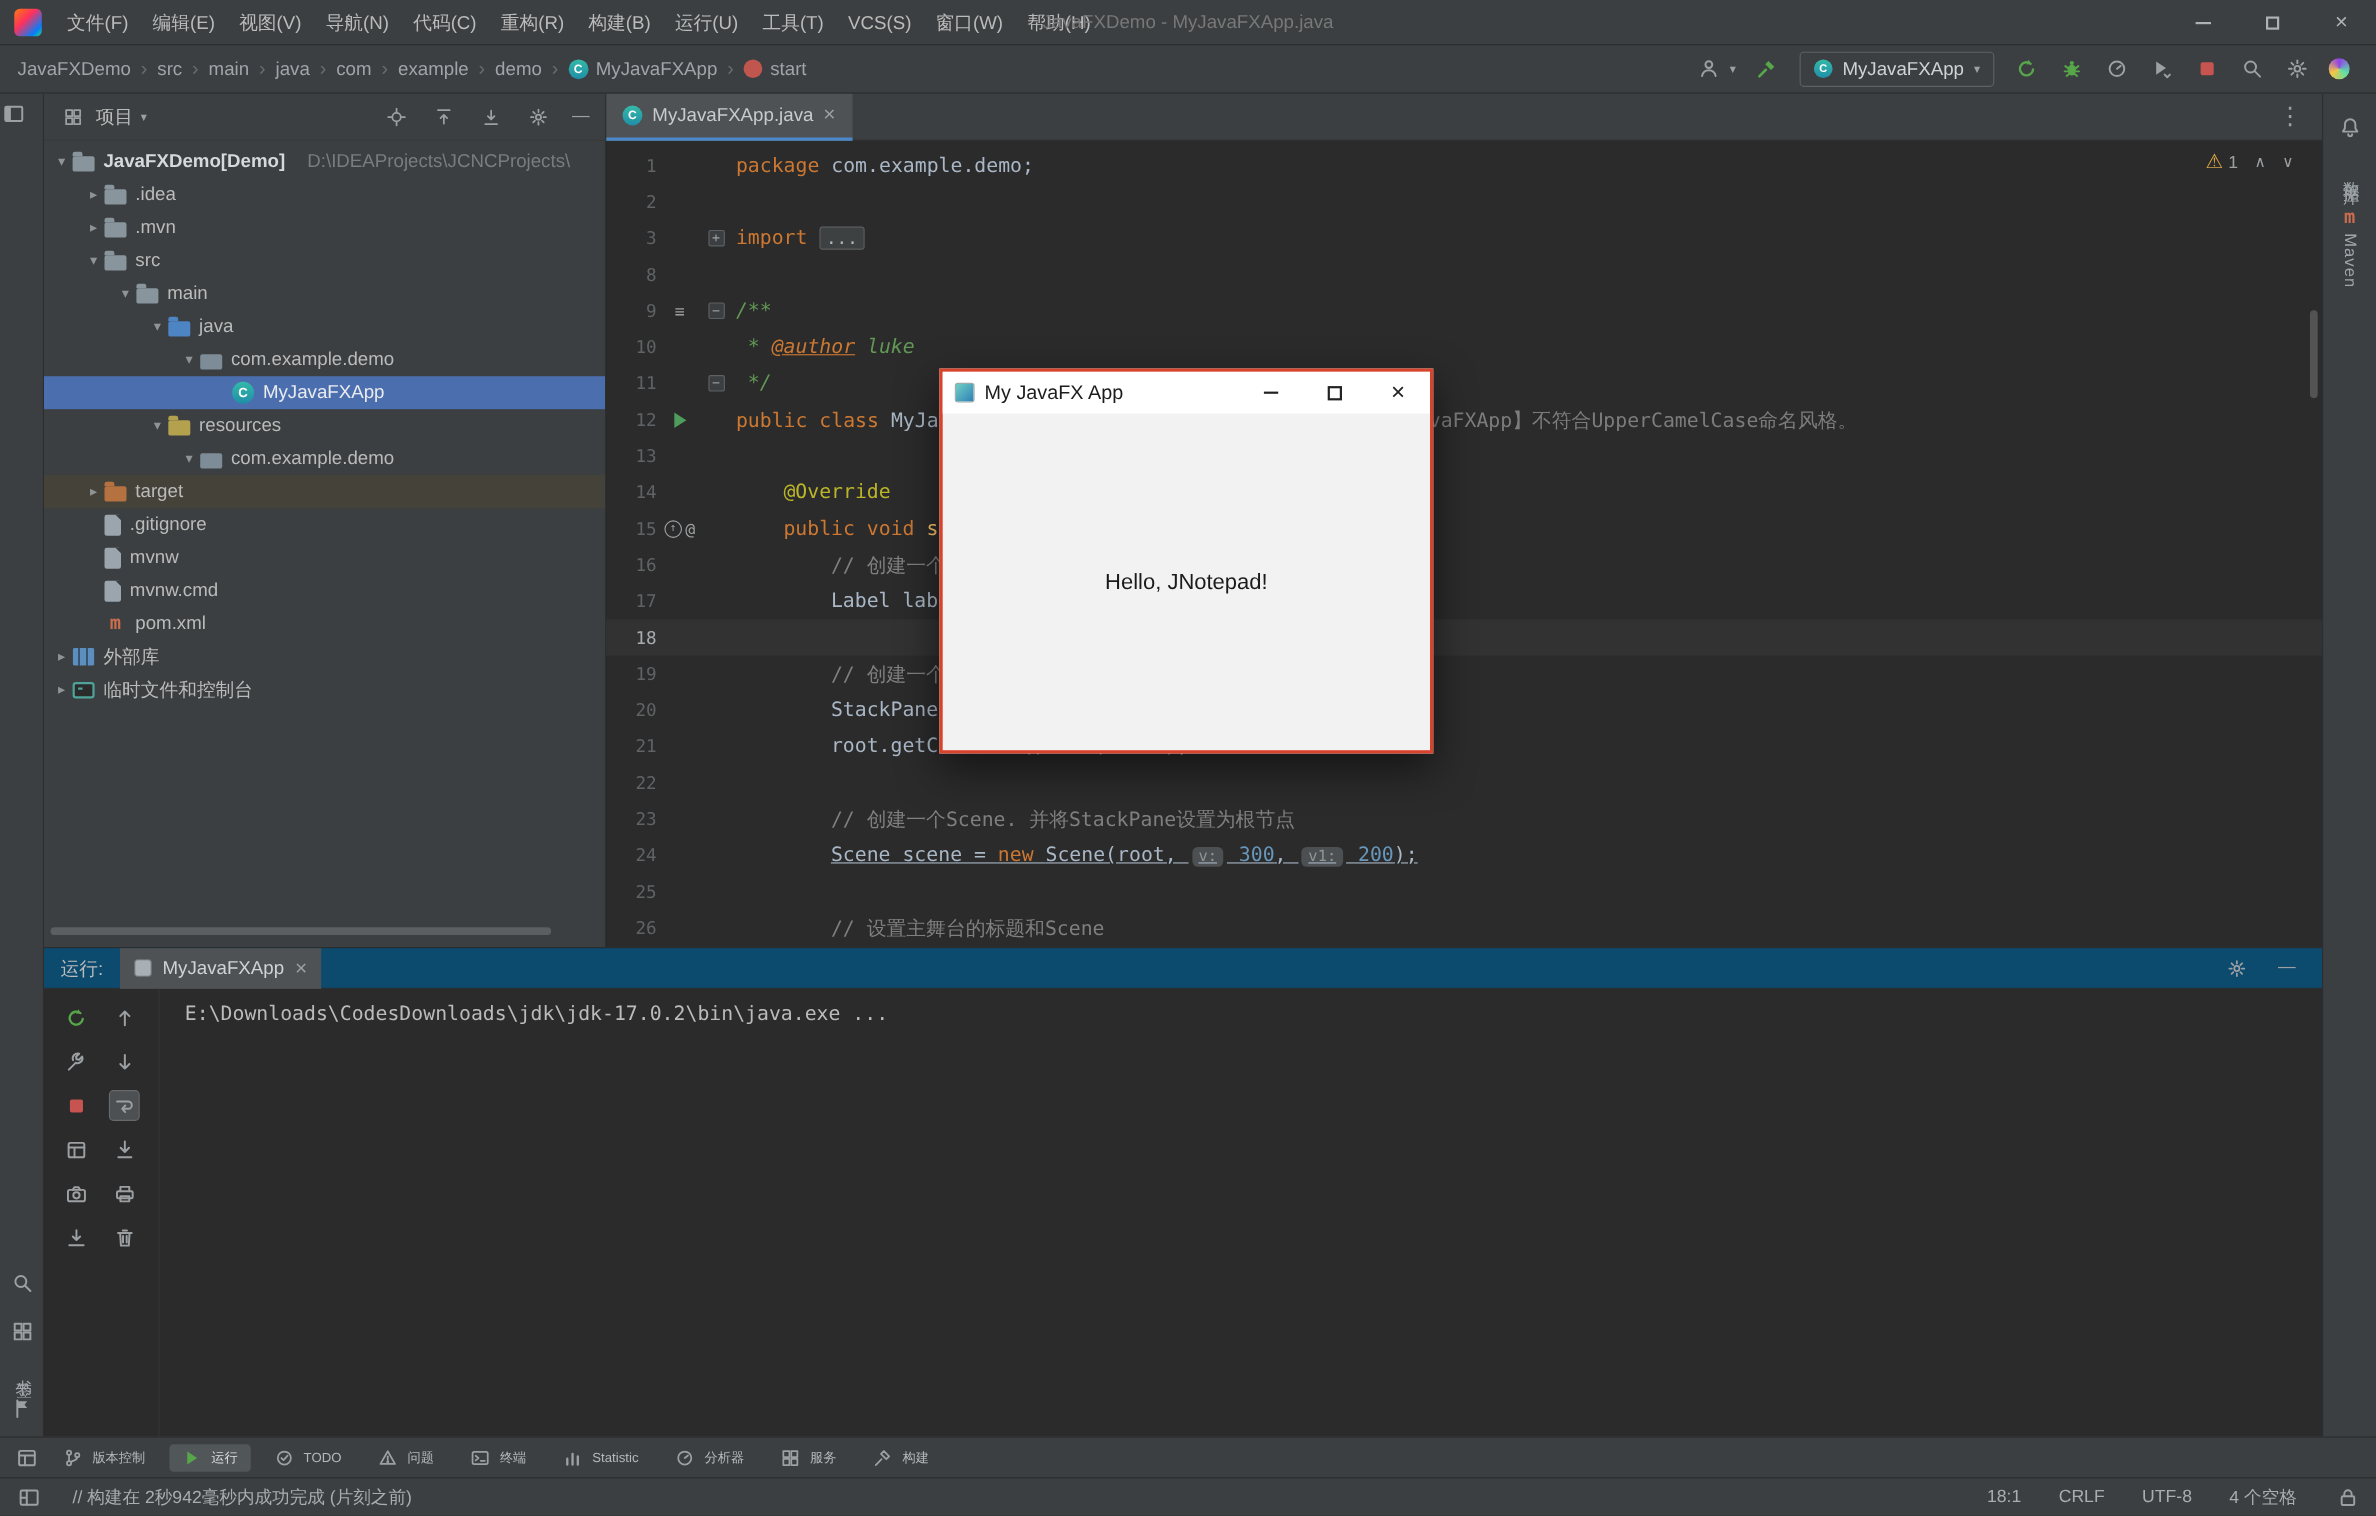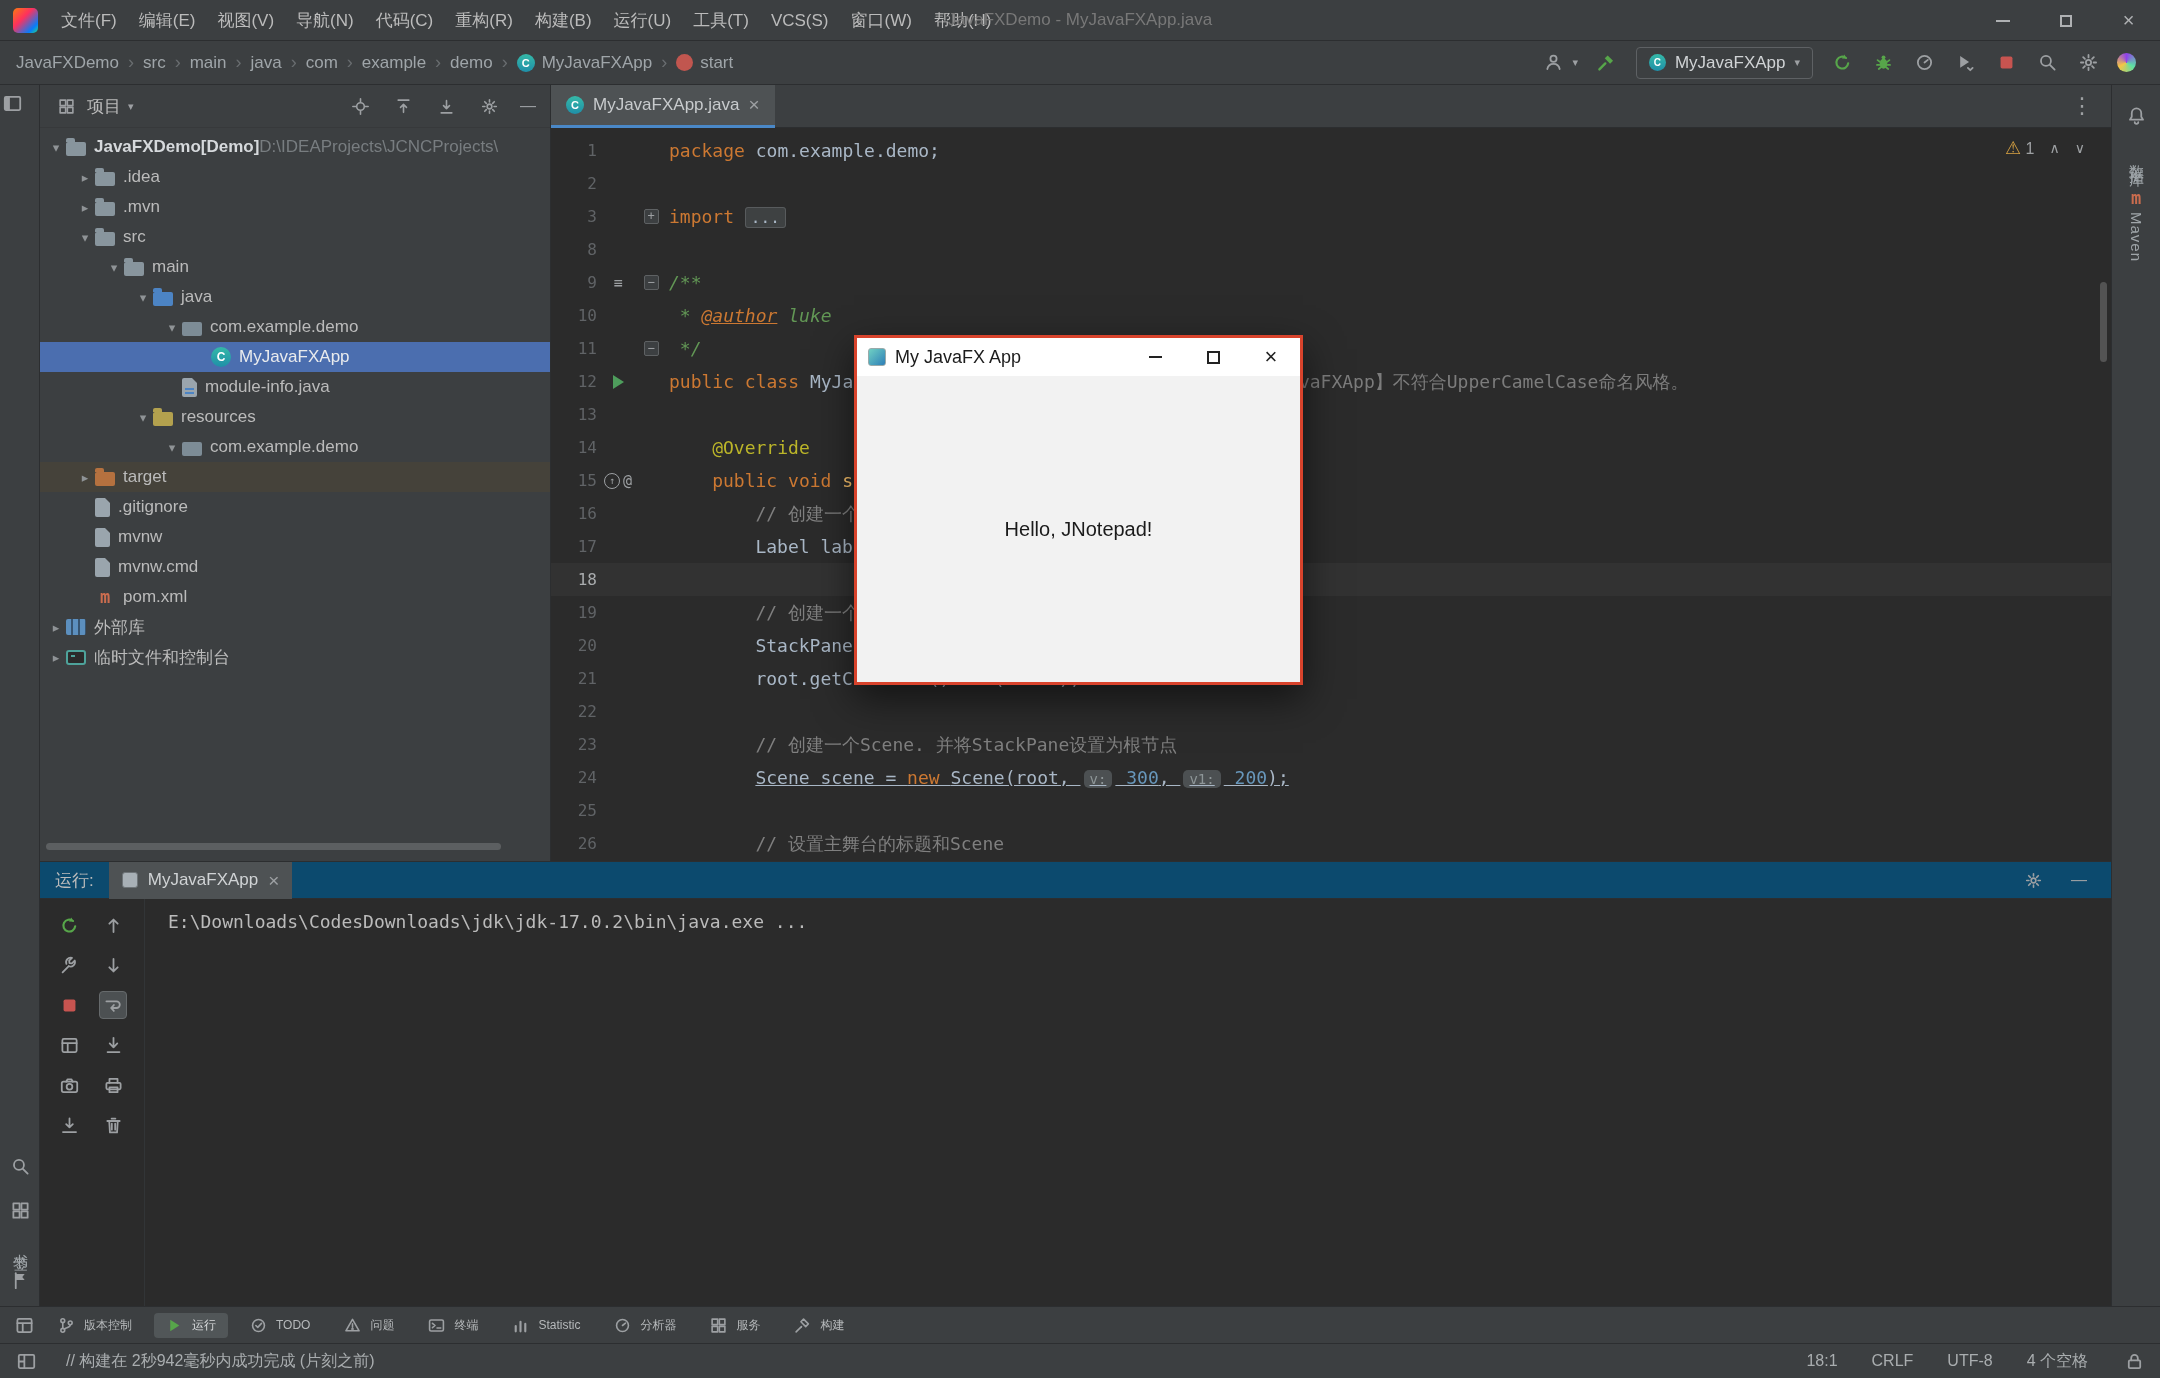--- a/index.html
+++ b/index.html
@@ -57,21 +57,21 @@
 .ph-right{margin-left:auto;display:flex;align-items:center;gap:19px;color:#9DA0A3}
 .ph-min{font-size:16px;color:#9DA0A3}
 #tree{padding-top:4px}
 .tree-row{height:30px;display:flex;align-items:center;font-size:17px;color:#BBBBBB;white-space:nowrap;cursor:default}
 .tree-row.sel{background:#4B6EAF;color:#E9EBED}
 .tree-row.hov{background:#45423A}
 .chev{width:20px;flex:none;color:#8F9396;font-size:13px;text-align:center}
 .ti{flex:none;margin-right:8px;display:inline-flex;align-items:center;justify-content:center}
 .tlabel{flex:none}
 .t-bold{font-weight:bold;color:#D6D9DC}
-.t-path{color:#787D80;margin-left:0}
+.t-path{color:#787D80;margin-left:20px}
 #tree-hscroll{position:absolute;left:6px;top:758px;width:455px;height:7px;border-radius:4px;background:rgba(255,255,255,.17)}
 
 
 .ic-folder,.ic-folder-src,.ic-folder-res,.ic-folder-ex{width:20px;height:14px;background:#88959D;border-radius:2px;position:relative;top:2px}
 .ic-folder::before,.ic-folder-src::before,.ic-folder-res::before,.ic-folder-ex::before{content:"";position:absolute;left:0;top:-4px;width:9px;height:4px;border-radius:2px 2px 0 0;background:inherit}
 .ic-folder-src{background:#4C84C4}
 .ic-folder-res{background:#B3A14E}
 .ic-folder-ex{background:#B5713F}
 .ic-package{width:20px;height:14px;background:#7D8C96;border-radius:2px;position:relative;top:2px}
 .ic-class{width:20px;height:20px;border-radius:50%;background:linear-gradient(180deg,#35B9A8,#1F8FA8);color:#fff;font-size:12px;font-weight:bold;display:inline-flex;align-items:center;justify-content:center}
@@ -405,25 +405,20 @@
         <div class="tree-row" style="padding-left: 122px;">
           <span class="chev">▾</span>
           <span class="ti ic-package"></span>
           <span class="tlabel">com.example.demo</span>
         </div>
         <div class="tree-row sel" style="padding-left: 151px;">
           <span class="chev"></span>
           <span class="ti ic-class"></span>
           <span class="tlabel">MyJavaFXApp</span>
         </div>
-        <div class="tree-row" style="padding-left: 122px;">
-          <span class="chev"></span>
-          <span class="ti ic-file-java"></span>
-          <span class="tlabel">module-info.java</span>
-        </div>
         <div class="tree-row" style="padding-left: 93px;">
           <span class="chev">▾</span>
           <span class="ti ic-folder-res"></span>
           <span class="tlabel">resources</span>
         </div>
         <div class="tree-row" style="padding-left: 122px;">
           <span class="chev">▾</span>
           <span class="ti ic-package"></span>
           <span class="tlabel">com.example.demo</span>
         </div>

